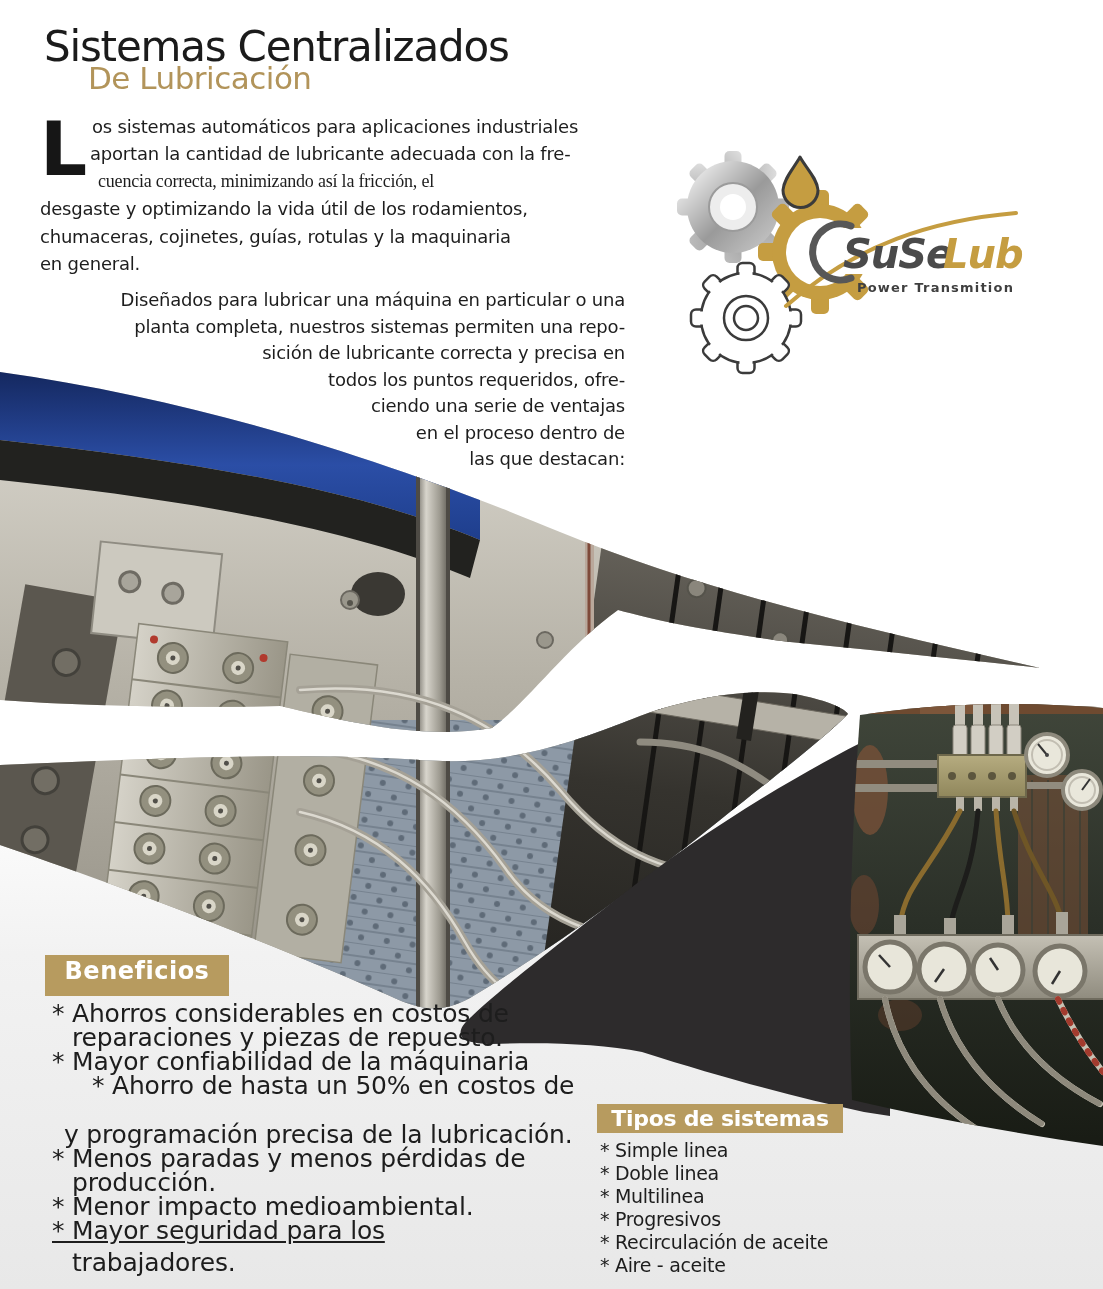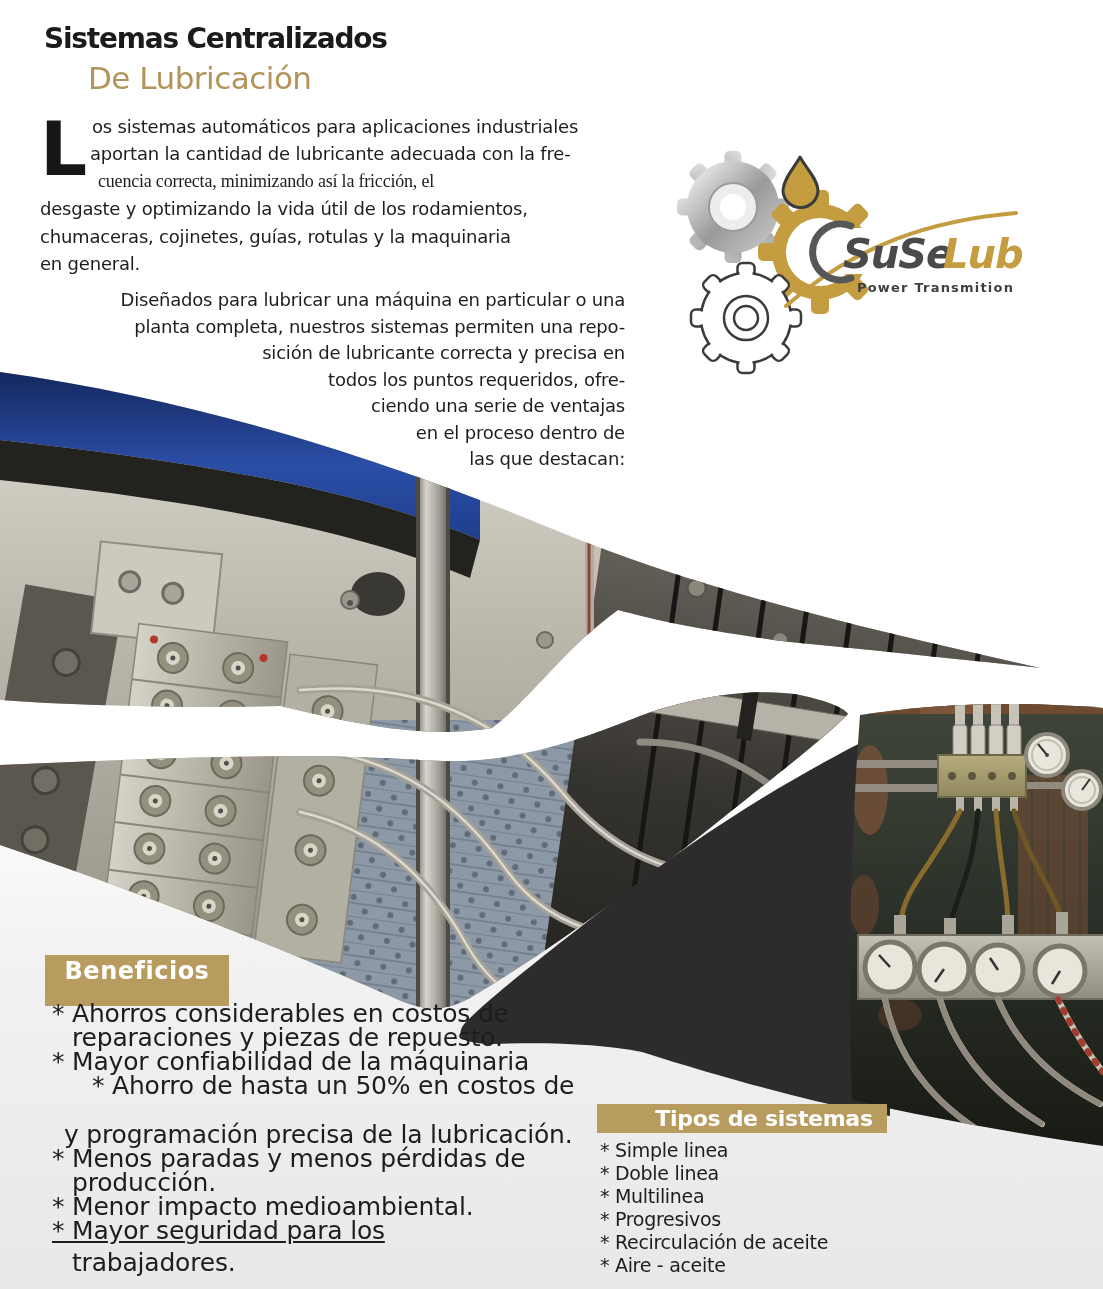--- a/index.html
+++ b/index.html
@@ -1,30 +1,30 @@
 <!DOCTYPE html>
 <html><head>
 <meta charset="utf-8">
 <style>
   html,body{margin:0;padding:0;background:#cfcfcf;}
   .page{position:relative;width:1103px;height:1289px;margin:0 auto;overflow:hidden;
         background:linear-gradient(180deg,#ffffff 0%,#ffffff 60%,#f2f2f2 74%,#e8e8e8 100%);
         font-family:"DejaVu Sans","Liberation Sans",sans-serif;color:#1d1d1d;}
   svg.scene{position:absolute;left:0;top:0;}
   .abs{position:absolute;white-space:nowrap;}
-  .h1{left:44px;top:22px;font-size:28px;font-weight:bold;letter-spacing:-1.2px;color:#1b1b1b;}
+  .h1{left:44px;top:22px;font-size:42px;font-weight:normal;letter-spacing:-1.2px;color:#1b1b1b;}
   .h2{left:44px;top:60px;font-size:31px;font-weight:normal;letter-spacing:-0.5px;color:#b2945a;margin-left:44px;}
   .dropcap{left:40px;top:112px;font-size:74px;line-height:1;font-weight:bold;color:#161616;}
   .p1{font-size:18px;letter-spacing:-0.2px;color:#1d1d1d;}
   .p1.l0{left:92px;top:116px;} .p1.l1{left:90px;top:143px;} .p1.l2{left:98px;top:171px;font-family:Liberation Serif, serif;}
   .p1.l3{left:40px;top:198px;} .p1.l4{left:40px;top:226px;} .p1.l5{left:40px;top:253px;}
   .p2block{left:40px;top:287px;width:585px;text-align:right;font-size:18px;line-height:26.5px;letter-spacing:-0.2px;}
   .badge{background:#b79b5f;color:#ffffff;font-weight:bold;text-align:center;}
-  .badge1{left:45px;top:955px;width:184px;height:51px;font-size:24px;line-height:33px;letter-spacing:0.5px;}
-  .badge2{left:597px;top:1104px;width:246px;height:29px;font-size:22px;line-height:29px;letter-spacing:-0.3px;padding-left:44px;}
+  .badge1{left:45px;top:955px;width:184px;height:41px;font-size:24px;line-height:33px;letter-spacing:0.5px;}
+  .badge2{left:597px;top:1104px;width:246px;height:29px;font-size:22px;line-height:29px;letter-spacing:-0.3px;}
   .bl{left:52px;font-size:25px;letter-spacing:-0.2px;}
   .bl.w{padding-left:20px;} .bl.w2{padding-left:12px;}
   .b0{top:999px;} .b1{top:1023px;} .b2{top:1047px;} .b3{top:1071px;margin-left:40px;} .b4{top:1096px;}
   .b5{top:1120px;} .b6{top:1144px;} .b7{top:1168px;} .b8{top:1192px;} .b9{top:1216px;text-decoration:underline;} .b10{top:1240px;margin-top:8px;}
   .tl{left:600px;font-size:19px;letter-spacing:-0.3px;}
   .t0{top:1139px;} .t1{top:1162px;} .t2{top:1185px;} .t3{top:1208px;} .t4{top:1231px;} .t5{top:1254px;}
 </style>
 </head>
 <body>
 

